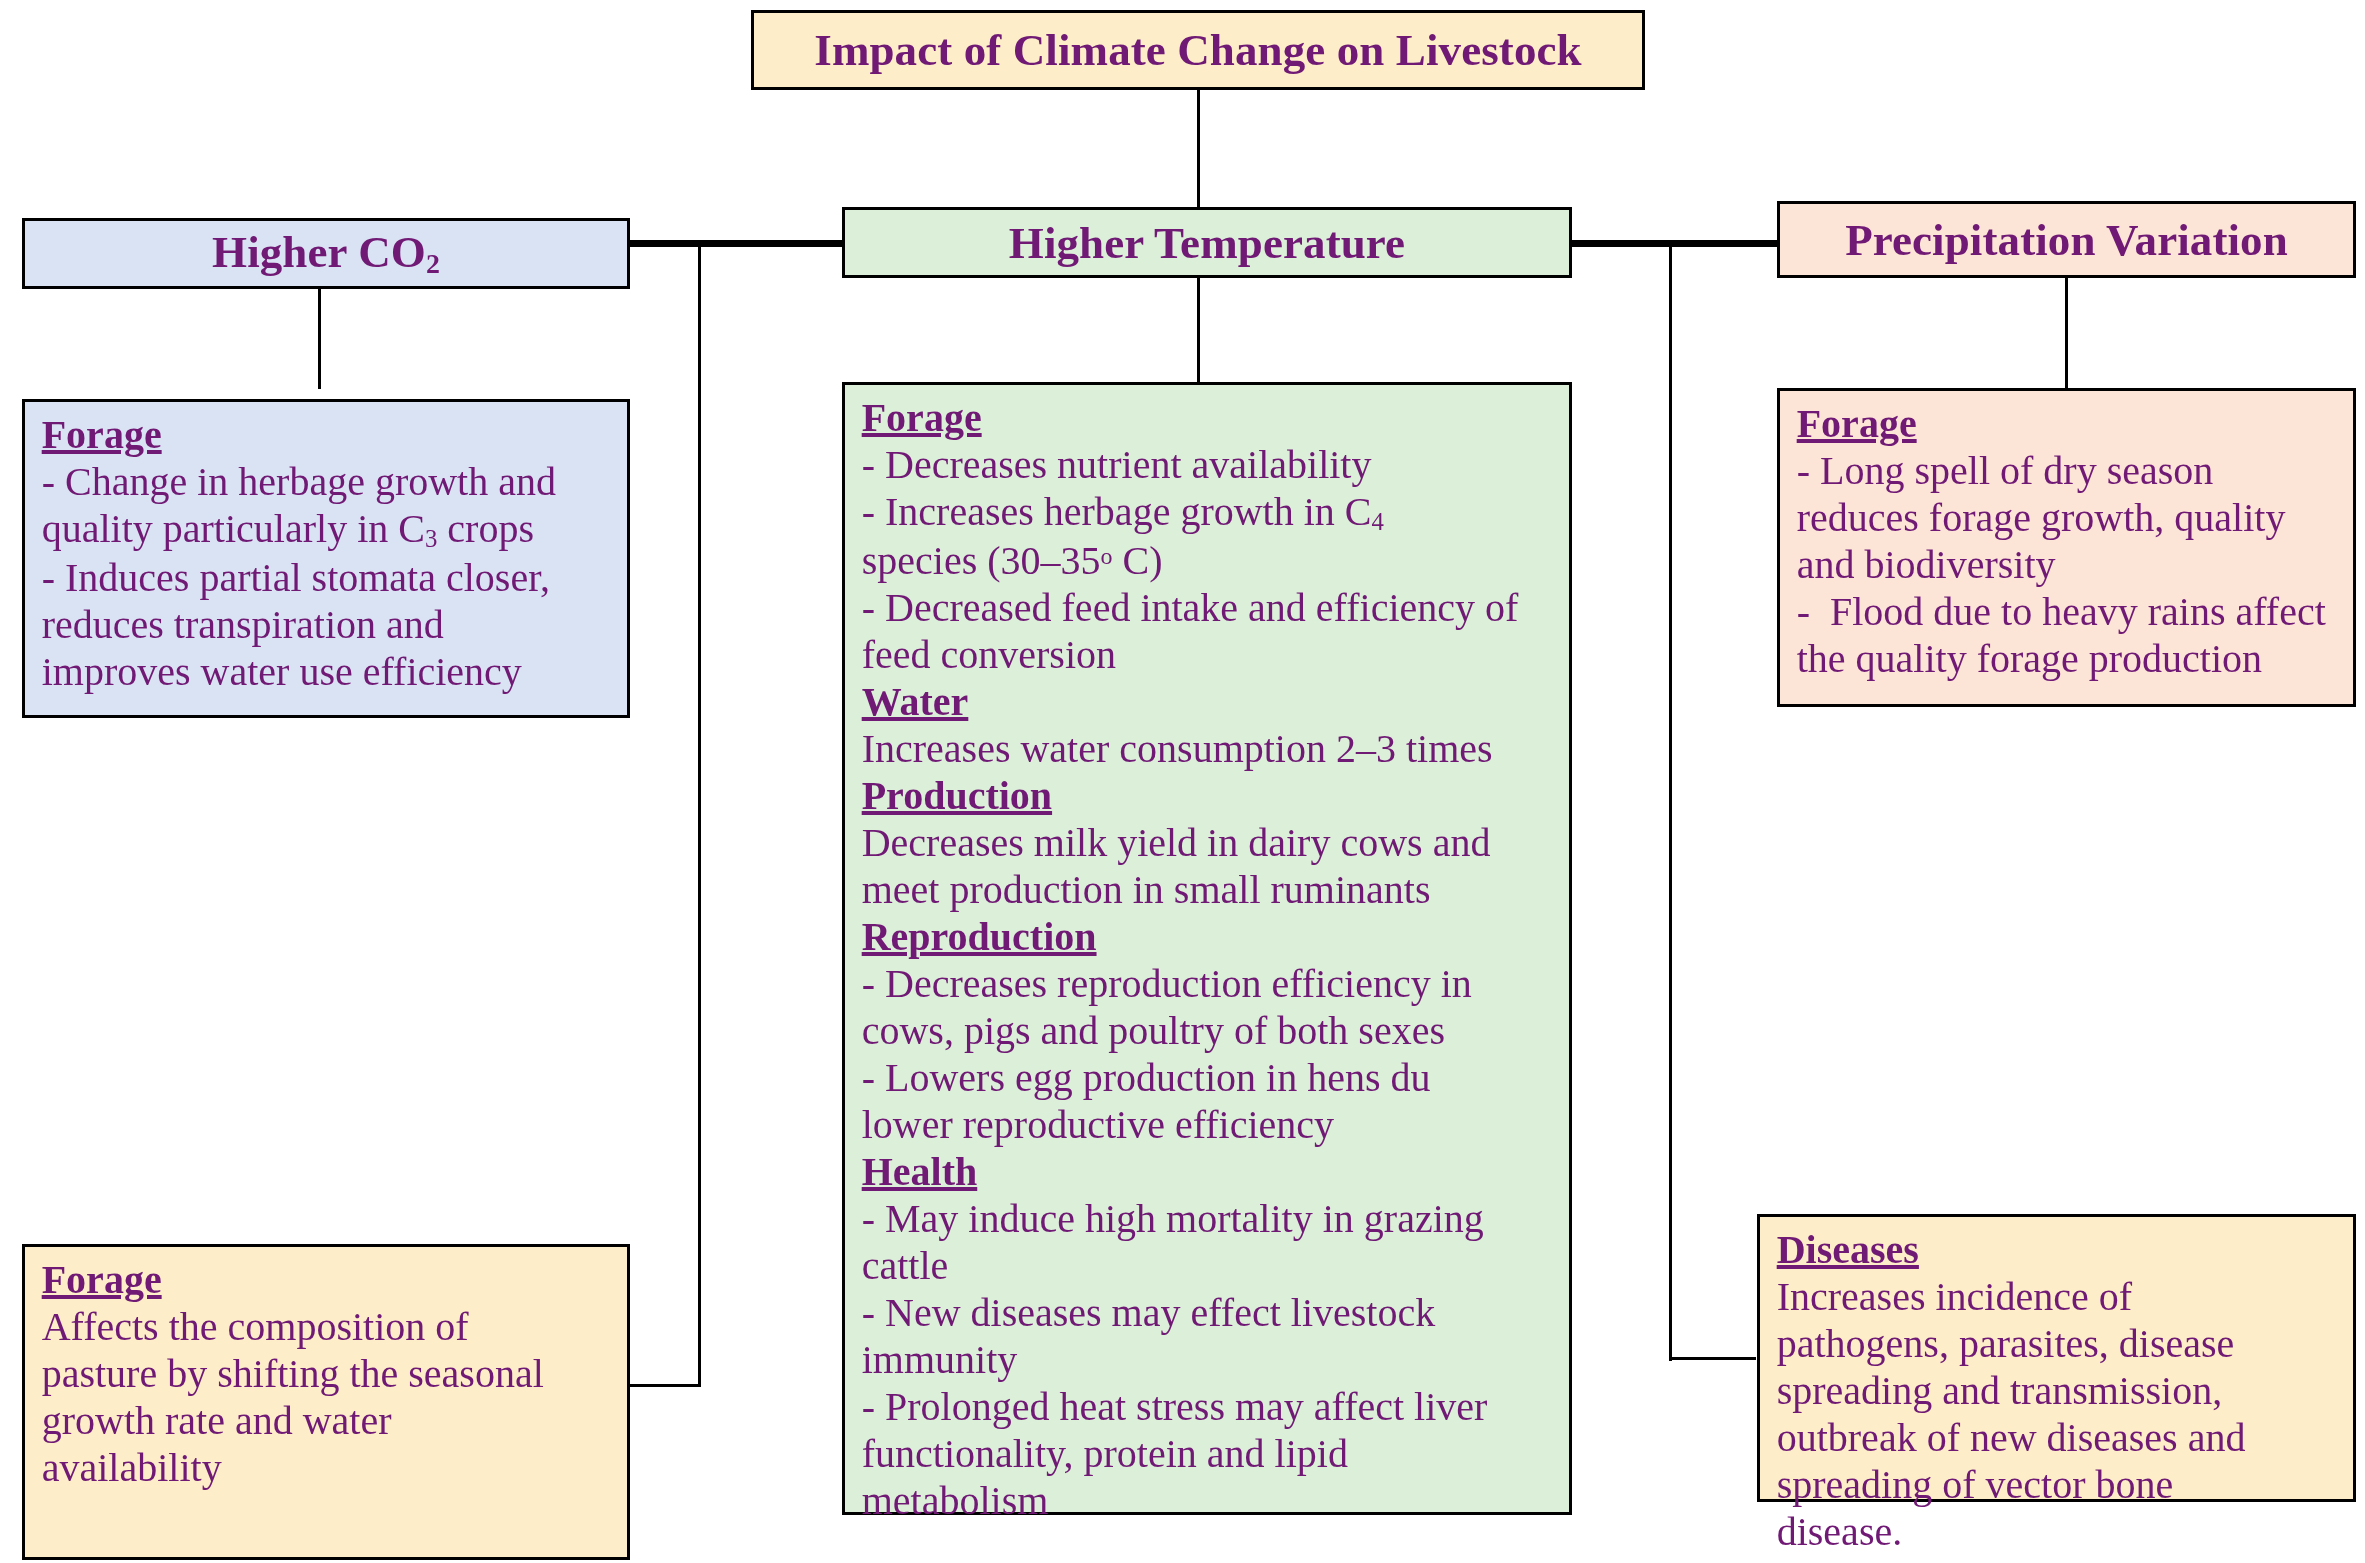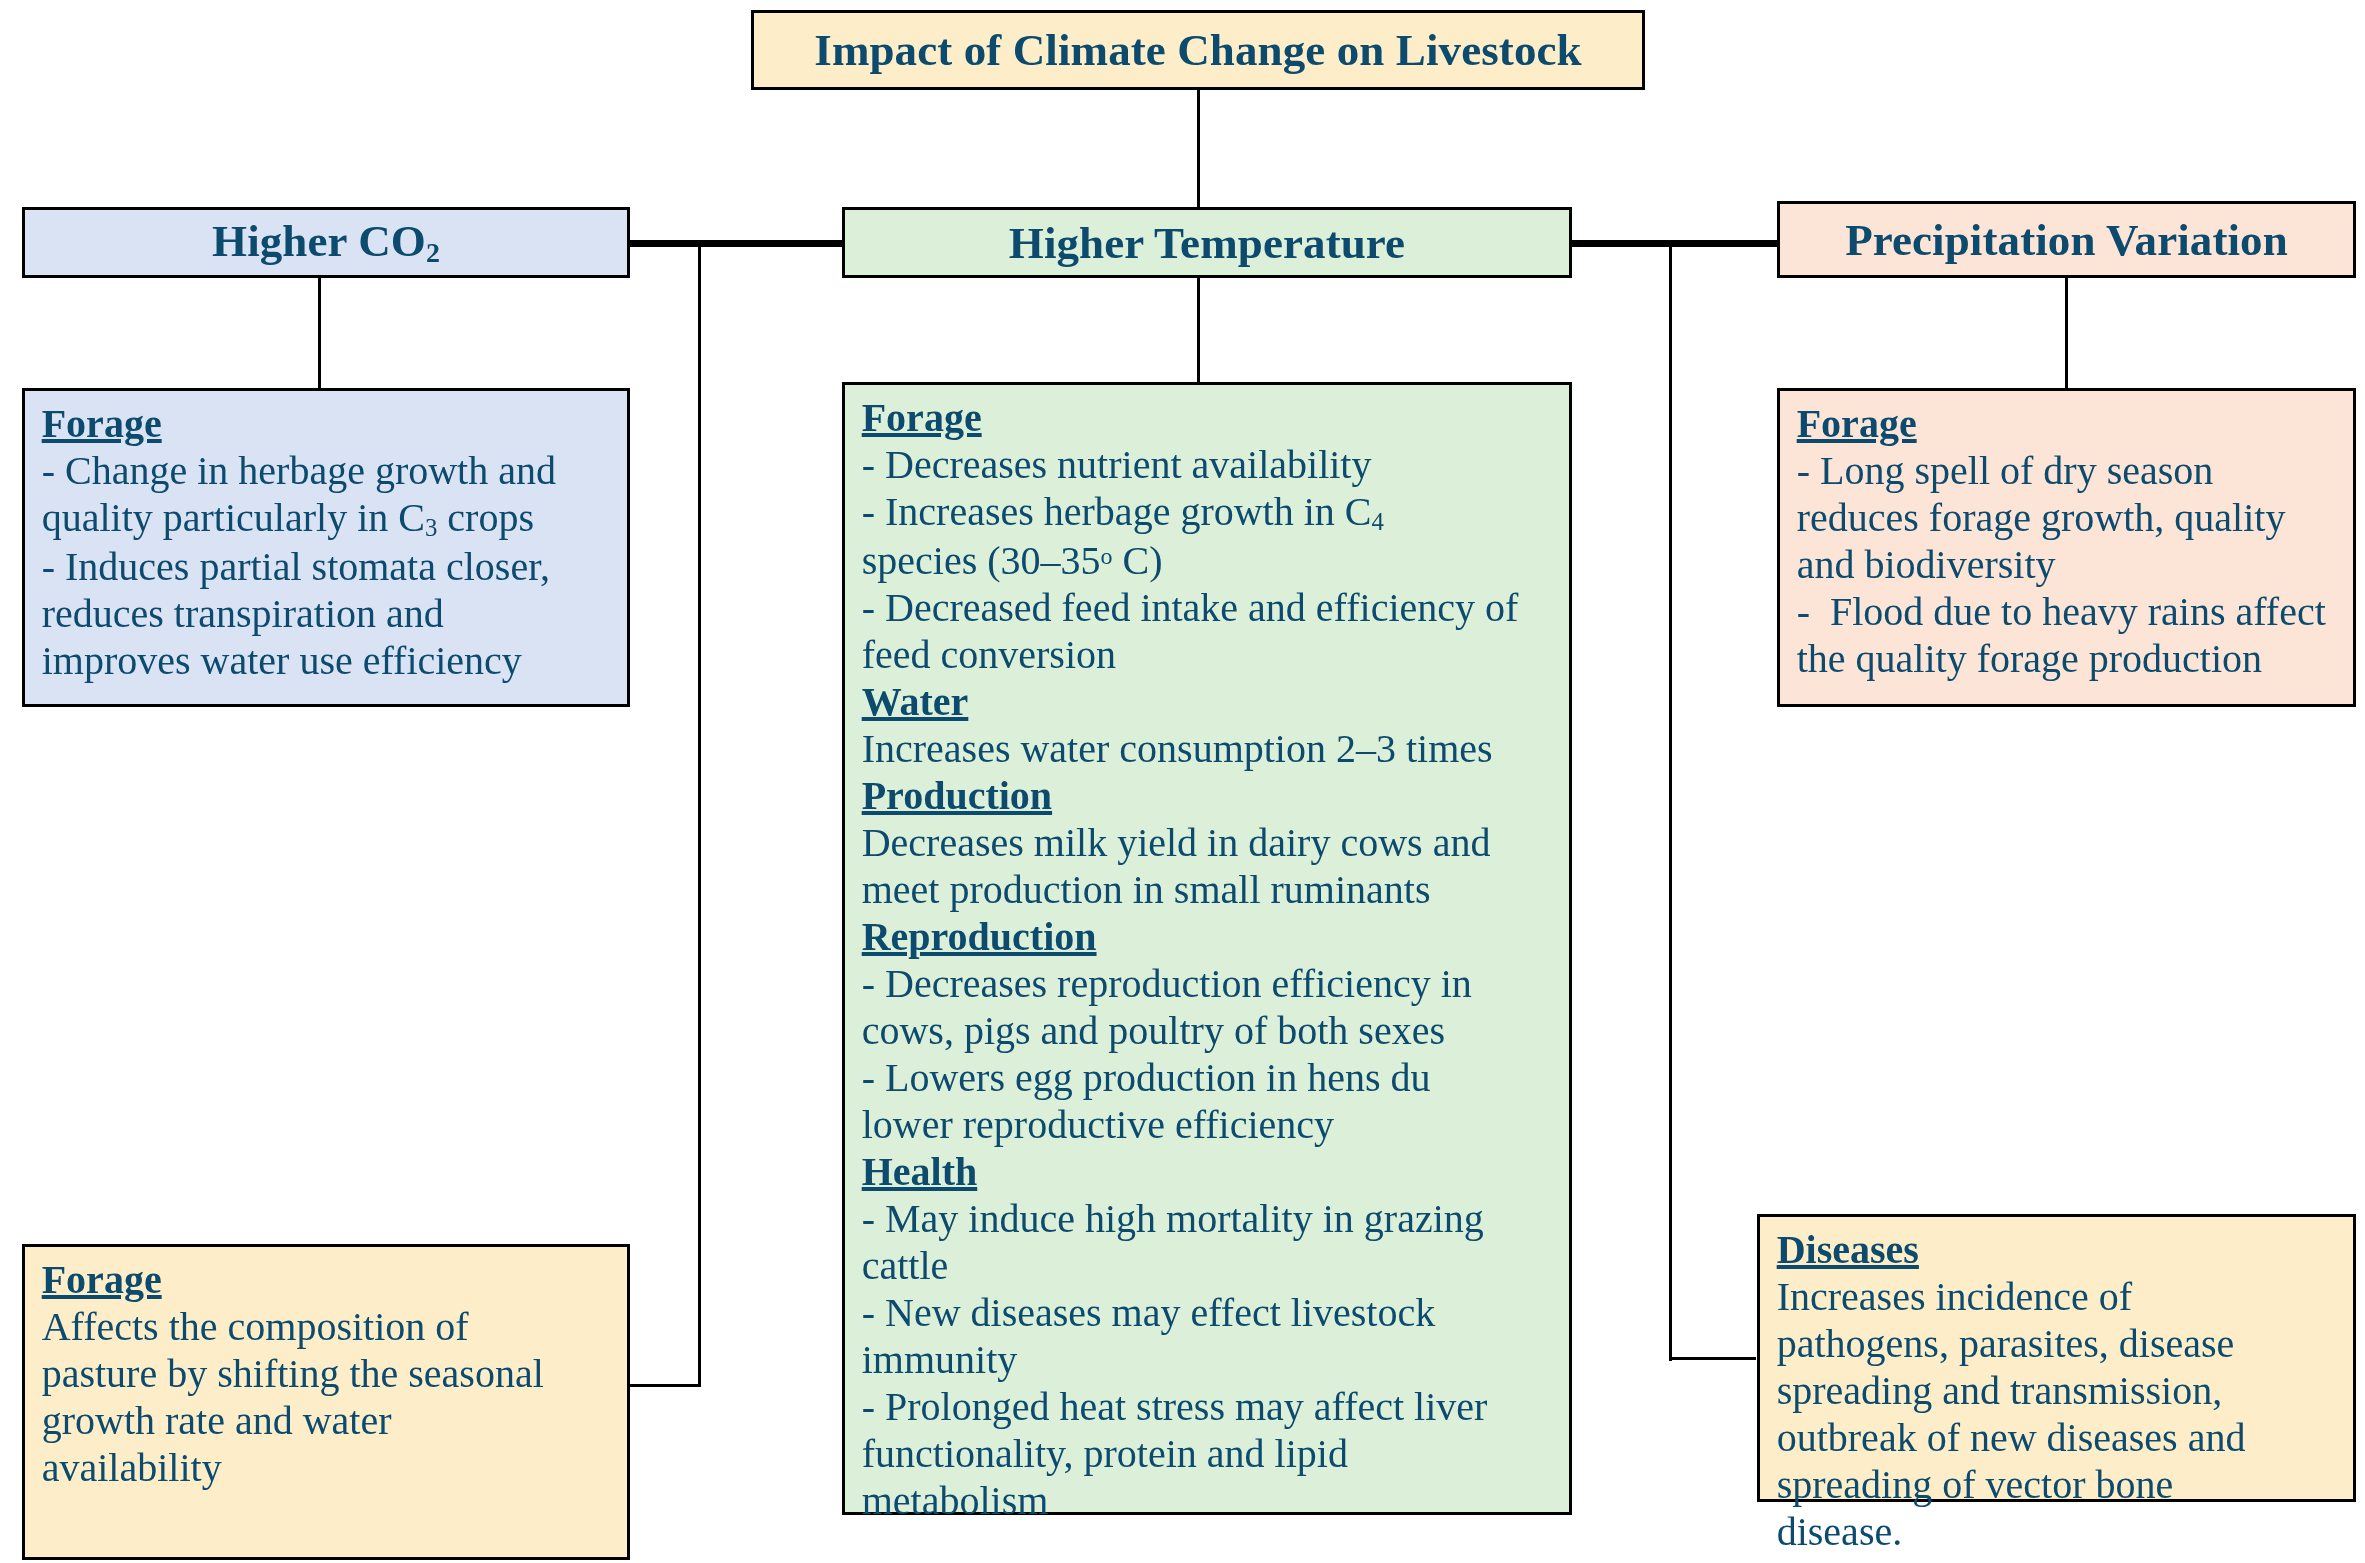--- a/index.html
+++ b/index.html
@@ -15,21 +15,21 @@
     width: 2366px;
     height: 1563px;
     background: #ffffff;
     overflow: hidden;
   }
 
   .box {
     position: absolute;
     box-sizing: border-box;
     border: 3.9px solid #000000;
-    color: #0c4a6e;
+    color: #701a75;
   }
 
   .header-box {
     display: flex;
     align-items: center;
     justify-content: center;
     font-weight: bold;
     font-size: 45px;
     letter-spacing: 0.1px;
   }
@@ -56,21 +56,21 @@
   sup { font-size: 0.60em; vertical-align: 0.42em; }
 
   
   .conn {
     position: absolute;
     background: #000000;
   }
 
   
   .c-cream  { background: #fdeec9; }
-  .c-blue   { background: #dae3f3; }
+  .c-blue   { background: #dae3f3; margin-top: 11px; }
   .c-green  { background: #dcefd9; }
   .c-peach  { background: #fce4d6; }
 </style>
 </head>
 <body>
 
 <div id="canvas">
 
   <div class="conn" style="left:1197px; top:48px; width:3.2px; height:164px;"></div>
 

